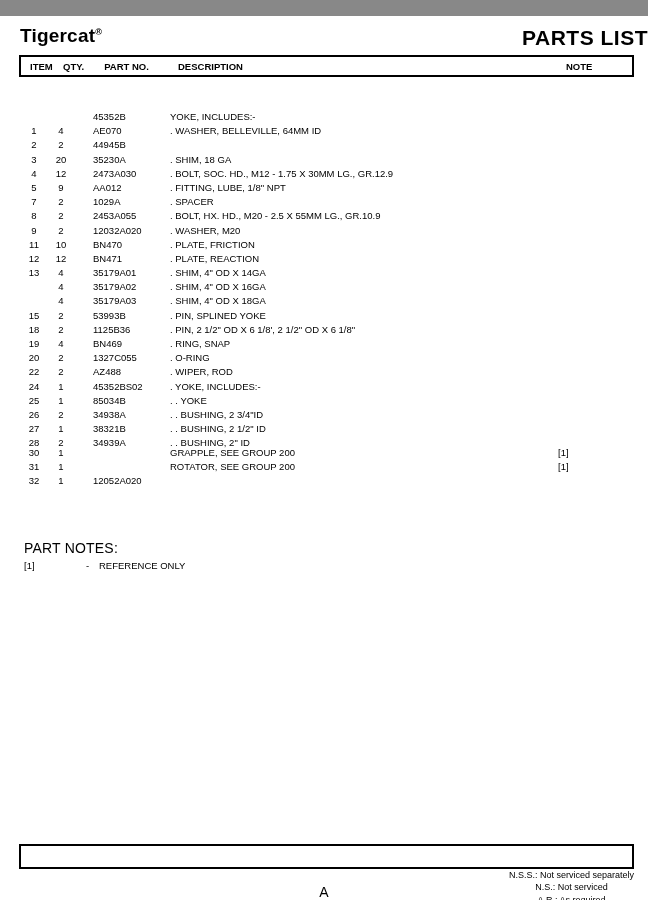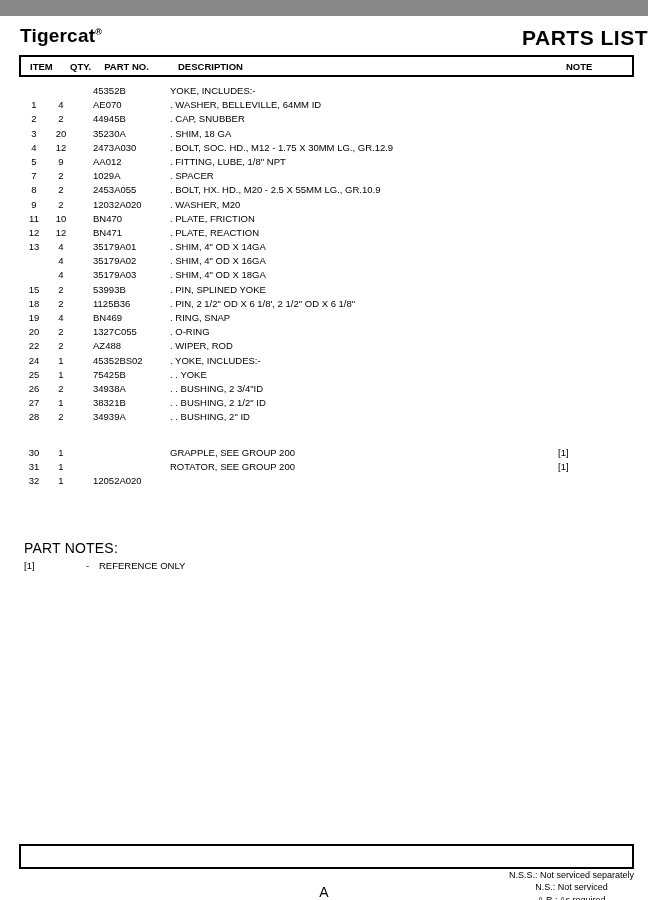--- a/index.html
+++ b/index.html
@@ -46,31 +46,31 @@
     top: 39px;
     width: 615px;
     height: 22px;
     border: 2px solid #000000;
     display: flex;
     align-items: center;
     font-size: 9.5px;
     font-weight: bold;
   }
   .h-item { width: 30px; padding-left: 9px; white-space: nowrap; overflow: visible; }
-  .h-qty  { width: 24px; padding-left: 19px; white-space: nowrap; overflow: visible; }
+  .h-qty  { width: 24px; padding-left: 12px; white-space: nowrap; overflow: visible; }
   .h-part { width: 103px; white-space: nowrap; text-align: center; }
   .h-desc { width: 388px; white-space: nowrap; }
   .h-note { flex: 1; white-space: nowrap; }
   
   .tbody {
     position: absolute;
     left: 19px;
     width: 615px;
   }
-  .tbody-main  { top: 68px; }
+  .tbody-main  { top: 94px; }
   .tbody-extra { top: 430px; }
   .row {
     display: flex;
     height: 14.2px;
     line-height: 14.2px;
     font-size: 9.5px;
     white-space: nowrap;
   }
   .c-item { width: 30px; text-align: center; }
   .c-qty  { width: 24px; text-align: center; }
@@ -153,21 +153,20 @@
         <span class="c-item">1</span>
         <span class="c-qty">4</span>
         <span class="c-part">AE070</span>
         <span class="c-desc">. WASHER, BELLEVILLE, 64MM ID</span>
         <span class="c-note"></span>
       </div>
       <div class="row">
         <span class="c-item">2</span>
         <span class="c-qty">2</span>
         <span class="c-part">44945B</span>
-        <span class="c-desc">. CAP, SNUBBER</span>
         <span class="c-note"></span>
       </div>
       <div class="row">
         <span class="c-item">3</span>
         <span class="c-qty">20</span>
         <span class="c-part">35230A</span>
         <span class="c-desc">. SHIM, 18 GA</span>
         <span class="c-note"></span>
       </div>
       <div class="row">
@@ -278,21 +277,21 @@
       <div class="row">
         <span class="c-item">24</span>
         <span class="c-qty">1</span>
         <span class="c-part">45352BS02</span>
         <span class="c-desc">. YOKE, INCLUDES:-</span>
         <span class="c-note"></span>
       </div>
       <div class="row">
         <span class="c-item">25</span>
         <span class="c-qty">1</span>
-        <span class="c-part">75425B</span>
+        <span class="c-part">85034B</span>
         <span class="c-desc">. . YOKE</span>
         <span class="c-note"></span>
       </div>
       <div class="row">
         <span class="c-item">26</span>
         <span class="c-qty">2</span>
         <span class="c-part">34938A</span>
         <span class="c-desc">. . BUSHING, 2 3/4"ID</span>
         <span class="c-note"></span>
       </div>

